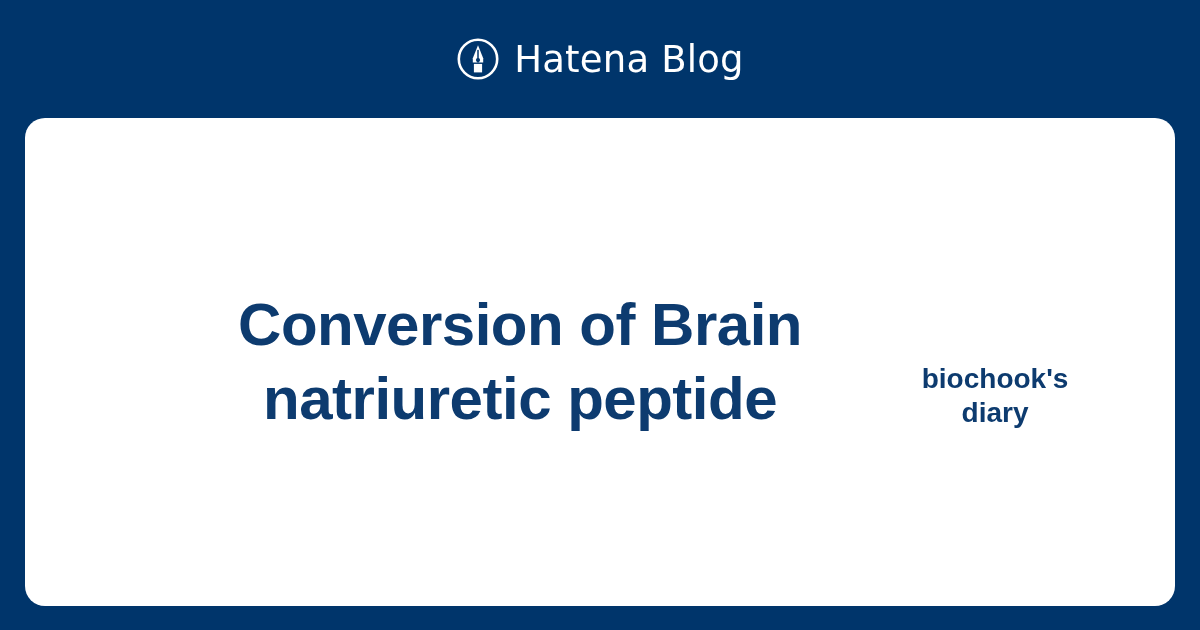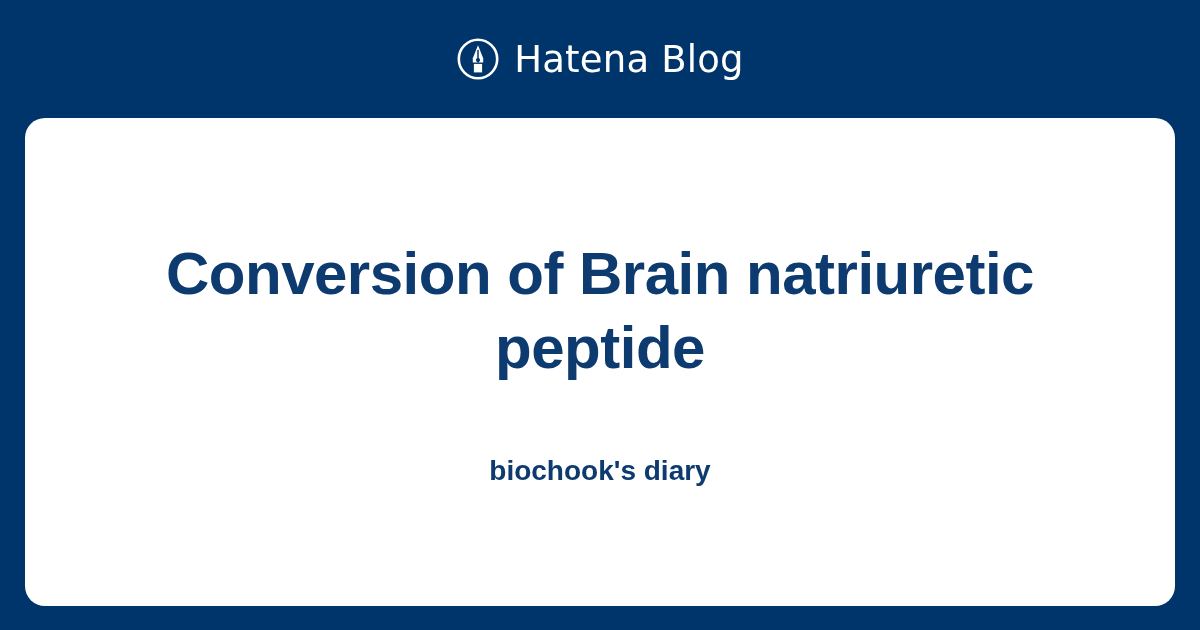--- a/index.html
+++ b/index.html
@@ -57,21 +57,21 @@
   
   .entry-card {
     position: absolute;
     left: 25px;
     top: 118px;
     width: 1150px;
     height: 488px;
     background: #ffffff;
     border-radius: 20px;
     display: flex;
-    flex-direction: column;
+    flex-direction: row;
     align-items: center;
     justify-content: center;
     padding: 40px 100px;
   }
 
   .entry-title {
     color: #0d3b6f;
     font-size: 60px;
     line-height: 1.24;
     font-weight: 700;

